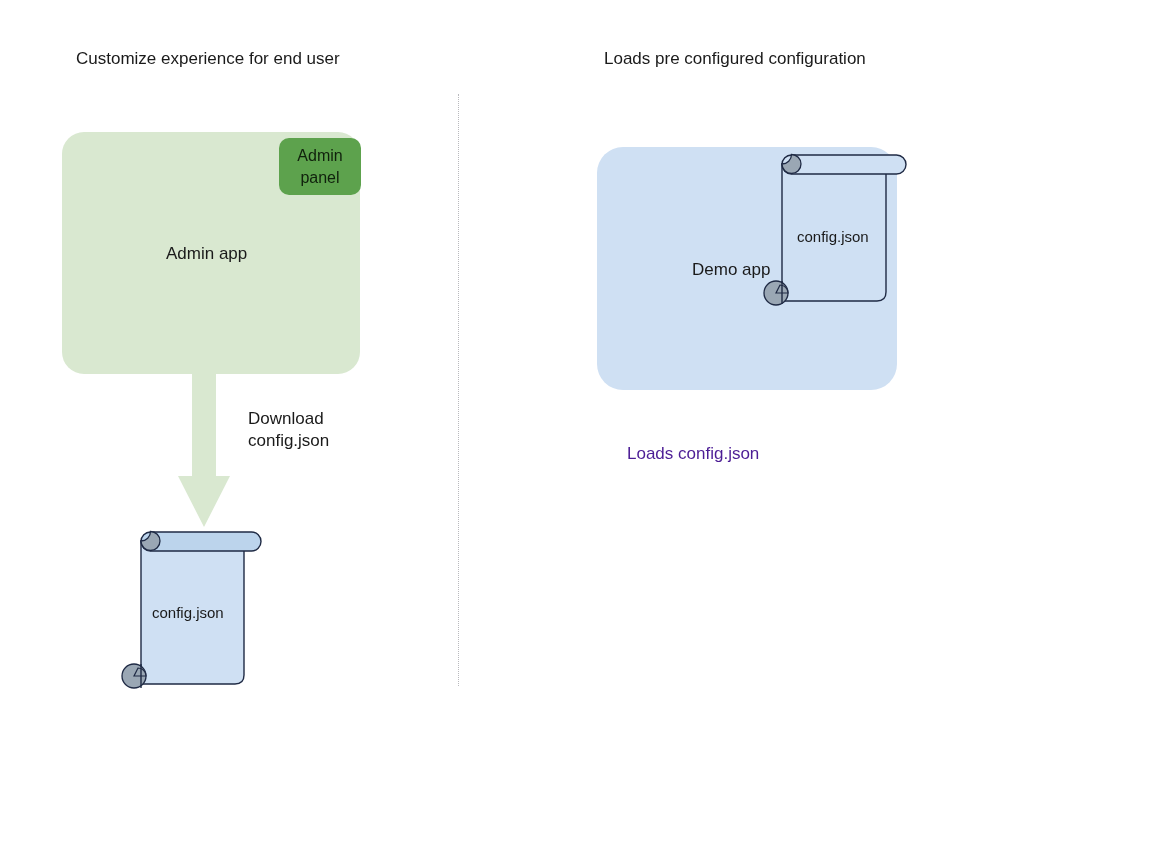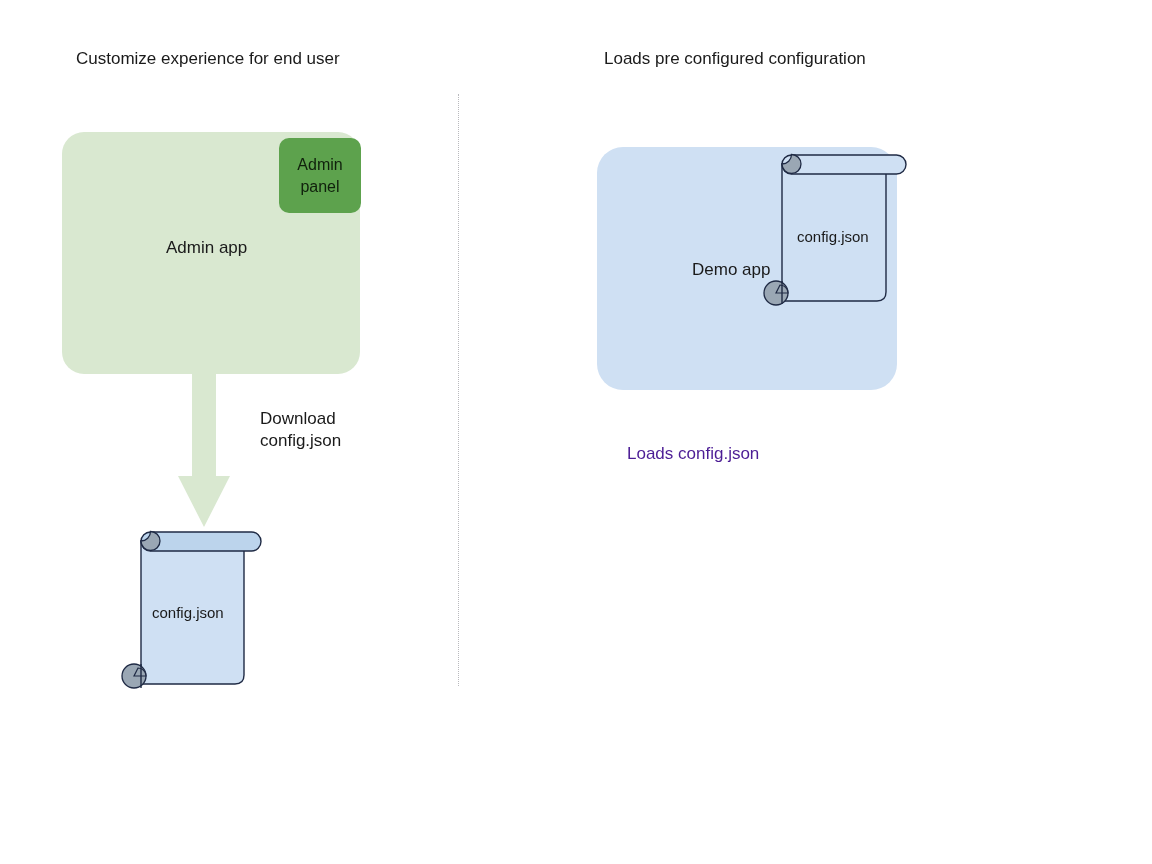--- a/index.html
+++ b/index.html
@@ -61,30 +61,30 @@
     background: #cfe0f3;
     border-radius: 26px;
   }
   .app-label {
     position: absolute;
     font-size: 17px;
     line-height: 20px;
     color: #1a1a1a;
     white-space: nowrap;
   }
-  #admin-app-label { left: 166px; top: 238px; }
+  #admin-app-label { left: 166px; top: 244px; }
   #demo-app-label  { left: 656px; top: 260px; margin-left: 36px; }
 
   
   #admin-panel {
     position: absolute;
     left: 279px;
     top: 138px;
     width: 82px;
-    height: 75px;
+    height: 57px;
     background: #5da24d;
     border-radius: 10px;
     display: flex;
     align-items: center;
     justify-content: center;
   }
   #admin-panel-label {
     font-size: 16px;
     line-height: 22px;
     color: #10210c;
@@ -97,21 +97,21 @@
     position: absolute;
     left: 178px;
     top: 372px;
     width: 52px;
     height: 155px;
   }
   #download-arrow svg { display: block; }
 
   .arrow-caption {
     position: absolute;
-    left: 260px;
+    left: 248px;
     top: 408px;
     font-size: 17px;
     line-height: 22px;
     color: #1a1a1a;
     white-space: pre-line;
   }
 
   
   #loads-caption {
     position: absolute;

